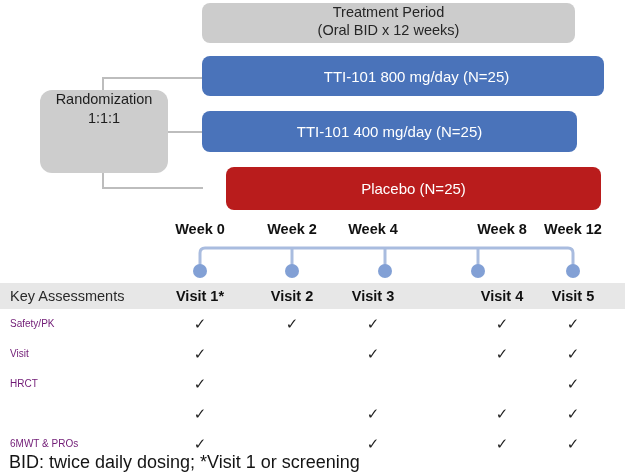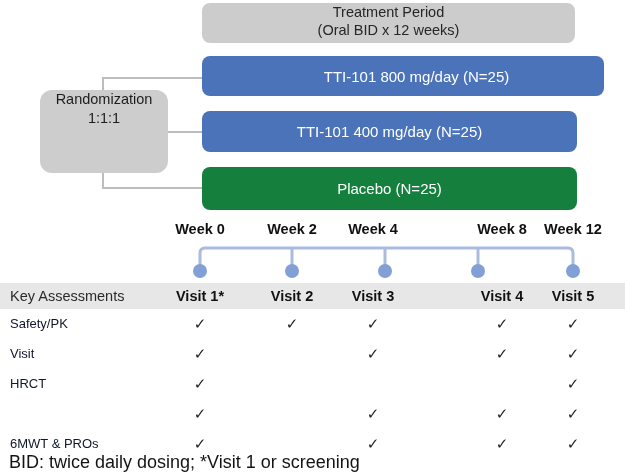--- a/index.html
+++ b/index.html
@@ -24,21 +24,21 @@
     background:#cdcdcd; border-radius:12px;
     font-size:14.5px; line-height:19px; color:#1d1d1d;
   }
   .arm {
     left:202px; width:375px; border-radius:8px;
     display:flex; align-items:center; justify-content:center;
     color:#ffffff; font-size:15px;
   }
   .arm-1 { top:56px;  height:40px; background:#4a73ba;padding-left:27px; }
   .arm-2 { top:111px; height:41px; background:#4a73ba; }
-  .arm-3 { top:167px; height:43px; background:#15803d; }
+  .arm-3 { top:167px; height:43px; background:#b91c1c;margin-left:24px; }
 
   
   .conn { background:#bdbdbd; }
   .conn-v1 { left:102px; top:77px;  width:2px;  height:14px; }
   .conn-h1 { left:102px; top:77px;  width:101px; height:2px; }
   .conn-h2 { left:168px; top:131px; width:35px;  height:2px; }
   .conn-v3 { left:102px; top:173px; width:2px;  height:16px; }
   .conn-h3 { left:102px; top:187px; width:101px; height:2px; }
 
   
@@ -48,21 +48,21 @@
   .week-label { top:220px; height:18px; line-height:18px; font-weight:bold; font-size:14.5px; color:#111; }
 
   .timeline-svg { left:0; top:0; width:625px; height:476px; pointer-events:none; }
 
   .band { left:0; top:283px; width:625px; height:26px; background:#e7e7e7; }
   .key-label { left:10px; top:283px; height:26px; line-height:26px; font-size:14.5px; color:#2a2a2a; }
   .visit-label { top:283px; height:26px; line-height:26px; font-weight:bold; font-size:14.5px; color:#111; }
 
   .trow { left:0; width:625px; height:30px; }
   .r0 { top:309px; } .r1 { top:339px; } .r2 { top:369px; } .r3 { top:399px; } .r4 { top:429px; }
-  .row-label { position:absolute; left:10px; top:0; height:30px; line-height:30px; font-size:13px; color:#0f172a; }
+  .row-label { position:absolute; left:10px; top:0; height:30px; line-height:30px; font-size:10px; color:#701a75; }
   .check { position:absolute; top:0; height:30px; line-height:30px; font-size:15px; color:#222; }
 
   .footnote { left:9px; top:452px; height:20px; line-height:20px; font-size:18px; color:#141414; }
 </style>
 </head>
 <body>
 
 <div class="canvas">
 
   <div class="abs conn conn-v1"></div>

